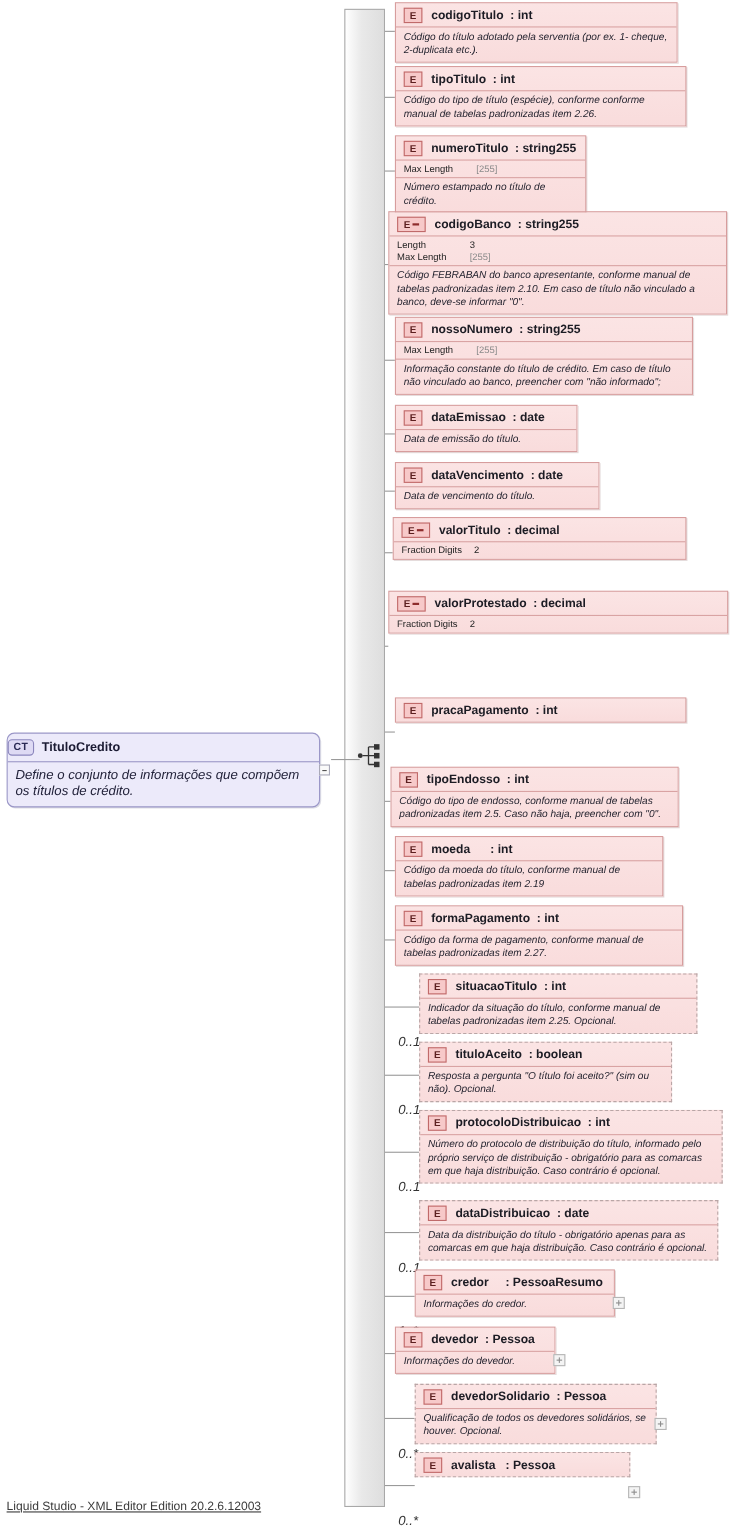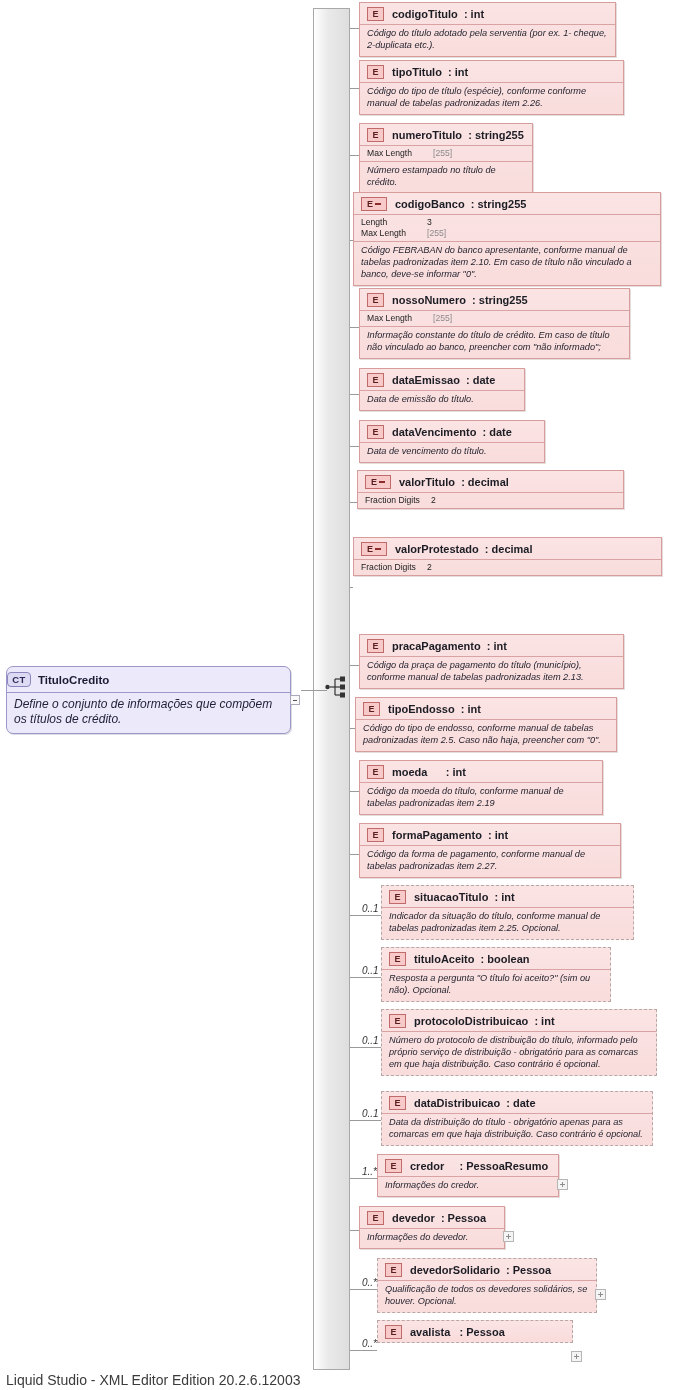--- a/index.html
+++ b/index.html
@@ -153,46 +153,48 @@
     padding: 3px 7px 4px 7px;
     font-size: 9.2px;
     font-style: italic;
     color: #1f1f2b;
     line-height: 1.3;
   }
 
   
   .card {
     position: absolute;
-    font-size: 10px;
+    font-size: 12px;
     font-style: italic;
     color: #333;
     white-space: nowrap;
+    margin-top: 37px;
   }
   
   .plus-box {
     position: absolute;
     width: 11px; height: 11px;
     border: 1px solid #b5b5b5;
     background: #f4f4f4;
   }
   .plus-box::before, .plus-box::after {
     content: "";
     position: absolute;
     background: #8d8d8d;
   }
   .plus-box::before { left: 2px; top: 4px; width: 5px; height: 1px; }
   .plus-box::after  { left: 4px; top: 2px; width: 1px; height: 5px; }
 
   
   .footer {
     position: absolute;
-    left: 6px; bottom: 2px;
-    font-size: 14px;
+    left: 6px; bottom: 14px;
+    font-size: 11px;
     color: #3b3b3b;
+    text-decoration: underline;
   }
 </style>
 </head>
 <body>
 
 <div id="canvas">
 
   <div class="seq-bar"></div>
 
   <div class="ct-box">
@@ -347,21 +349,20 @@
         </div>
       </div>
       <div class="wire wire-h" style="left: 350px; top: 665px; width: 9px;"></div>
       <div class="el" style="left: 359px; top: 634px; width: 265px;">
         <div class="el-head">
           <span class="e-badge">
             <span>E</span>
           </span>
           <span class="el-name">pracaPagamento  : int</span>
         </div>
-        <div class="el-doc">Código da praça de pagamento do título (município), conforme manual de tabelas padronizadas item 2.13.</div>
       </div>
       <div class="wire wire-h" style="left: 350px; top: 728px; width: 5px;"></div>
       <div class="el" style="left: 355px; top: 697px; width: 262px;">
         <div class="el-head">
           <span class="e-badge">
             <span>E</span>
           </span>
           <span class="el-name">tipoEndosso  : int</span>
         </div>
         <div class="el-doc">Código do tipo de endosso, conforme manual de tabelas padronizadas item 2.5. Caso não haja, preencher com "0".</div>

